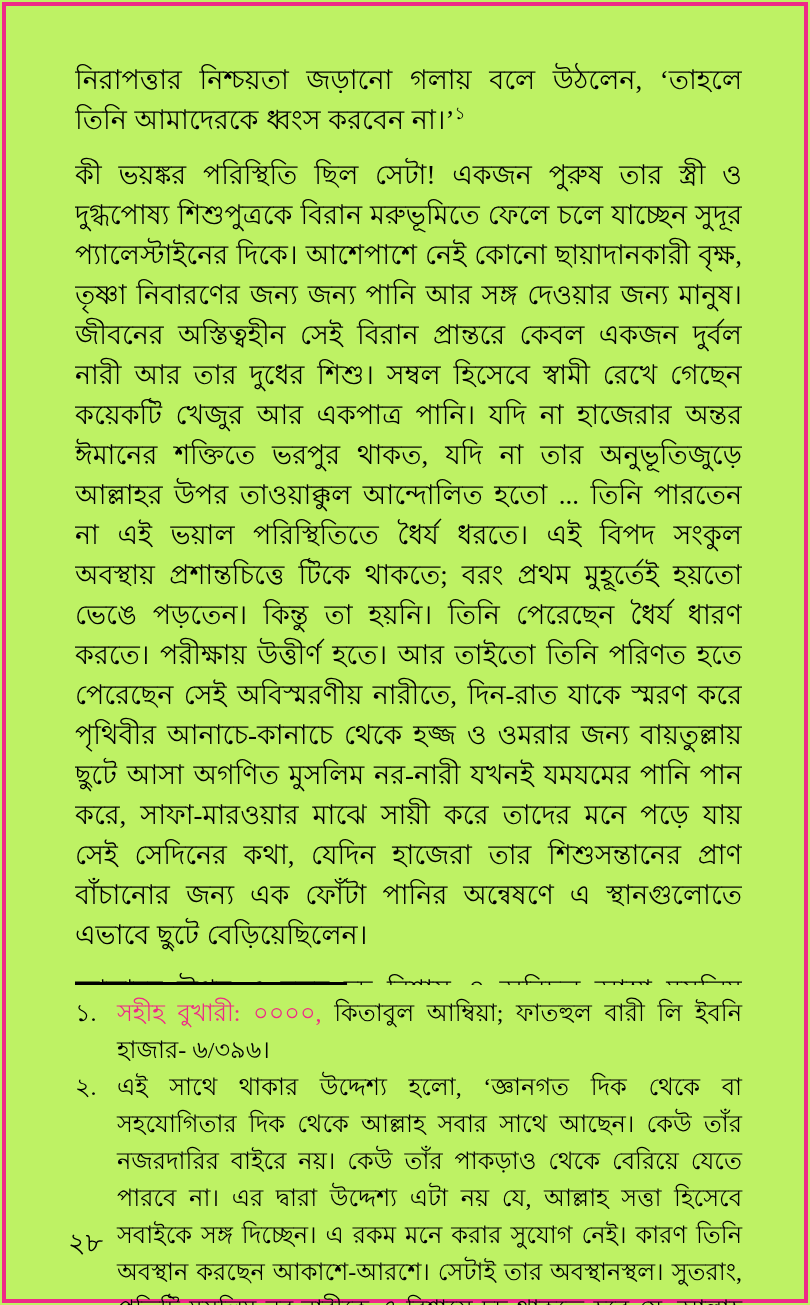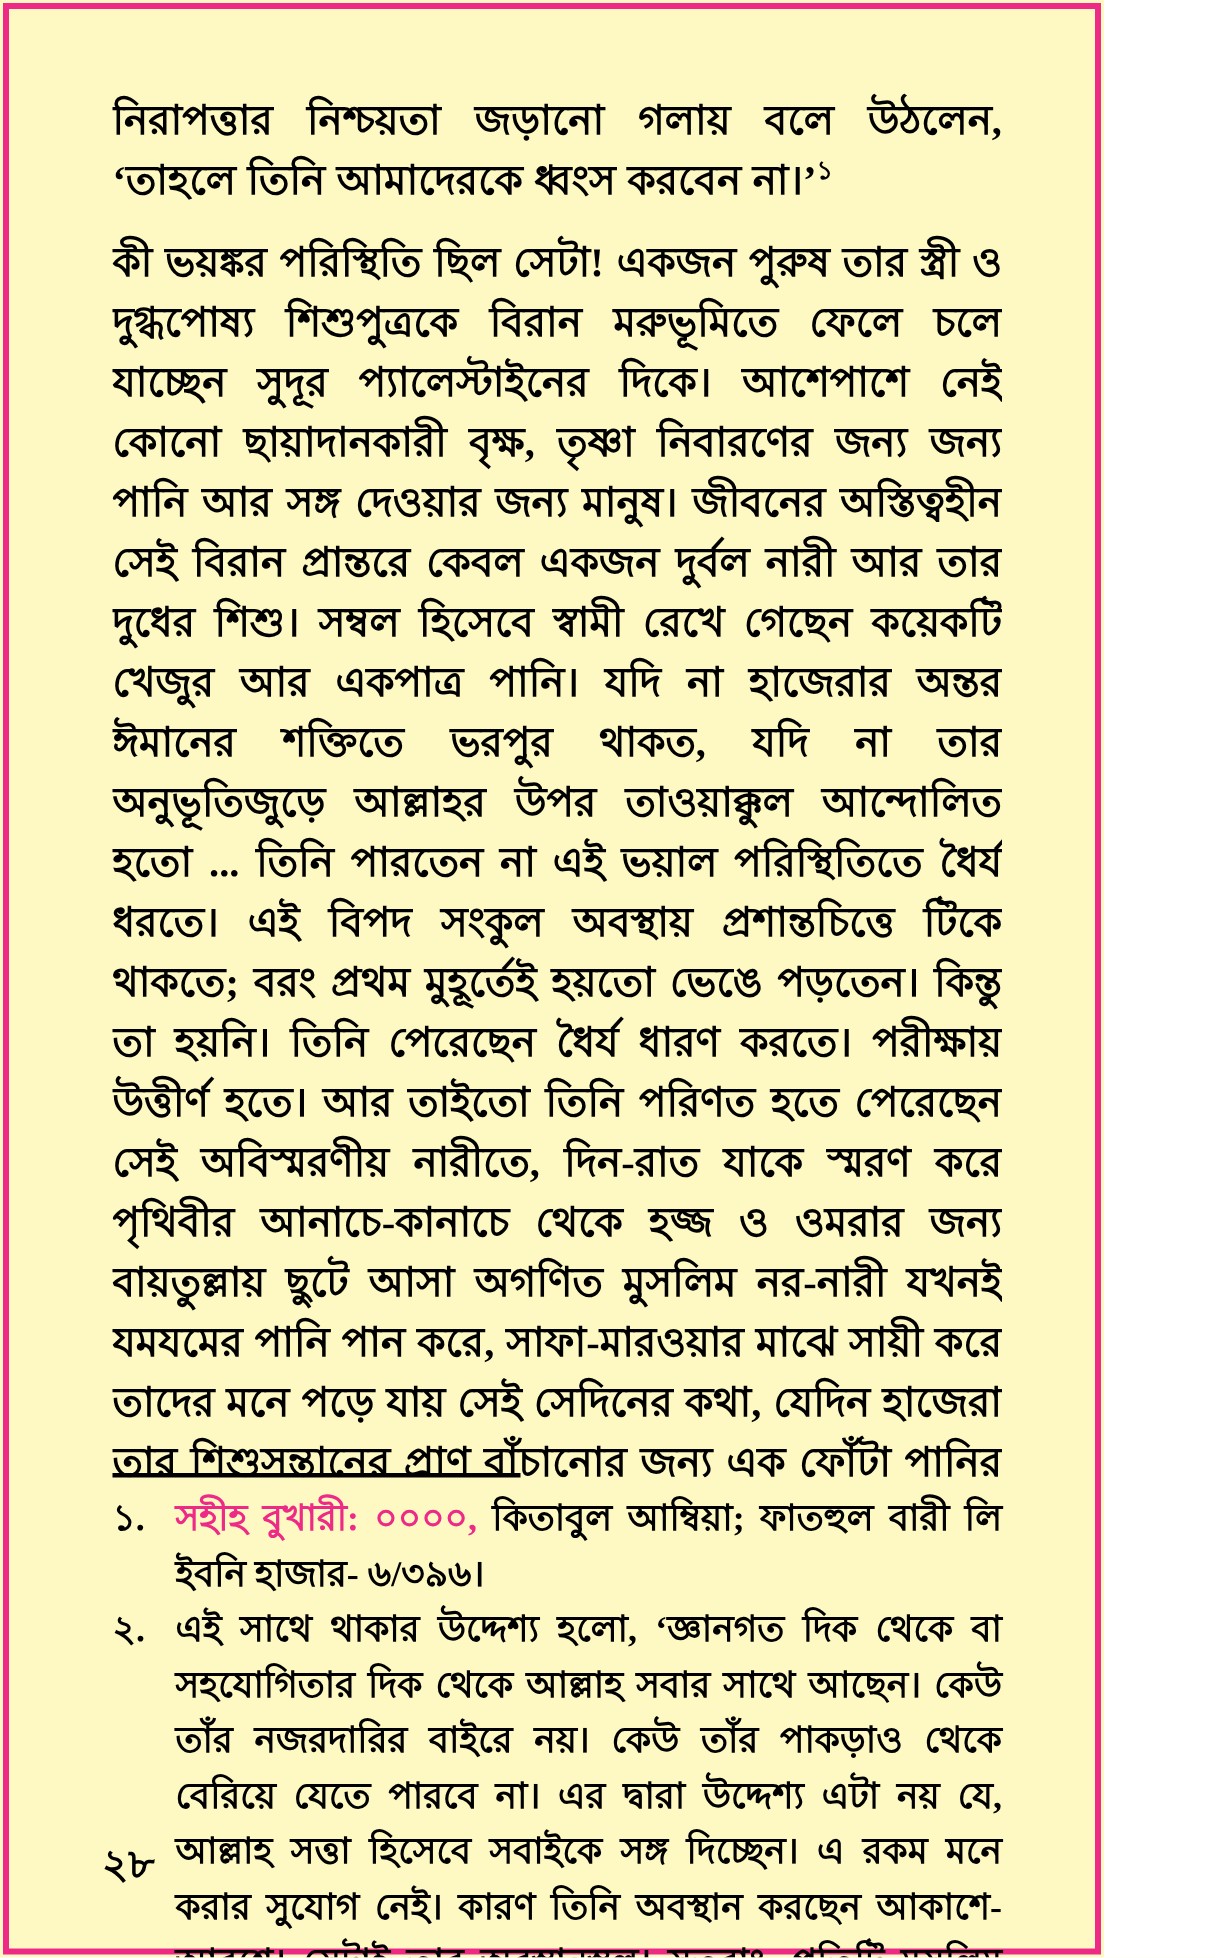--- a/index.html
+++ b/index.html
@@ -1,25 +1,24 @@
 <!DOCTYPE html>
 <html lang="bn"><head>
 <meta charset="utf-8">
 <style>
   html, body { margin: 0; padding: 0; background: #ffffff; }
   .page {
     position: relative;
-    width: 736px;
+    width: 810px;
     height: 1305px;
-    background: #fef9c3;
+    background: #bef264;
     color: #000000;
     font-family: "Liberation Serif", "DejaVu Sans", serif;
     overflow: hidden;
     box-sizing: border-box;
-    font-weight: bold;
   }
   .frame {
     position: absolute;
     inset: 2px;
     border: 4px solid #EE2A87;
     pointer-events: none;
   }
   .content {
     position: absolute;
     left: 75px;

